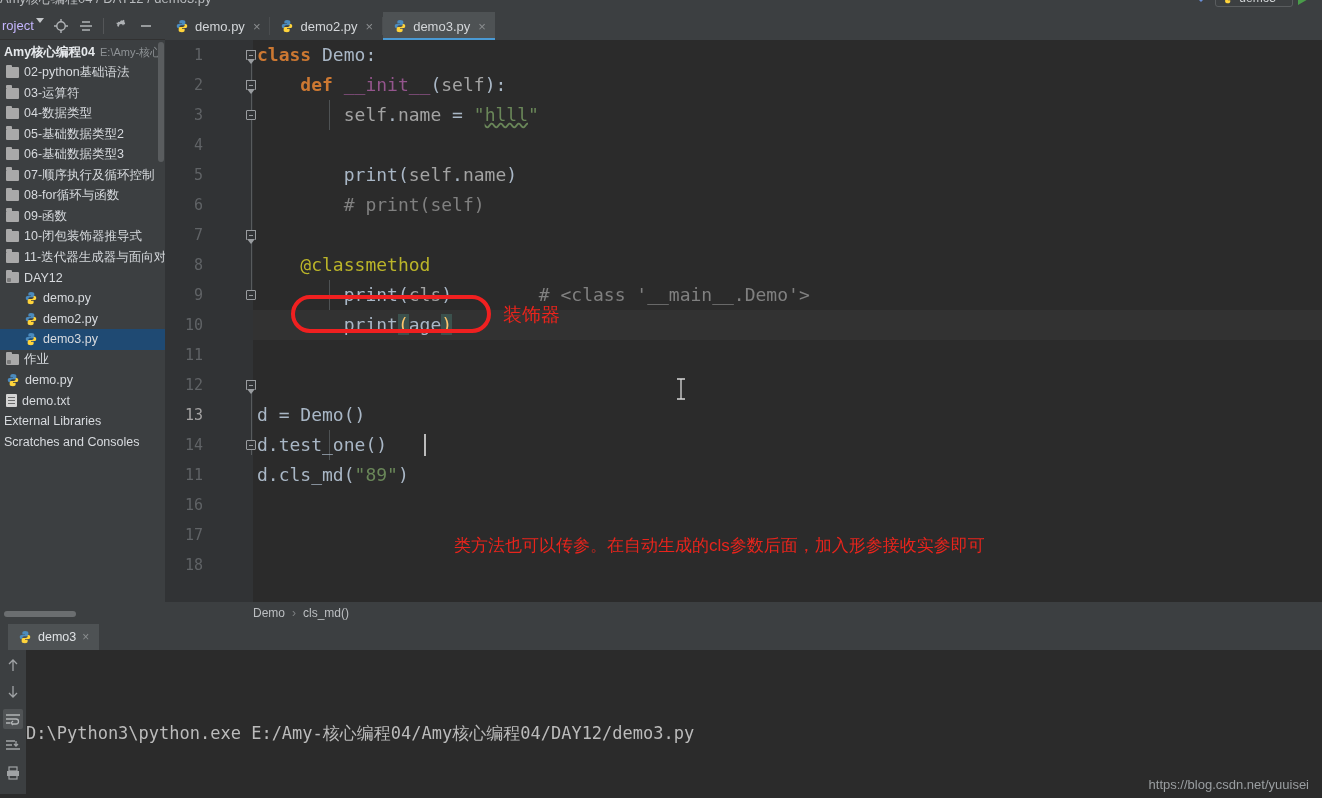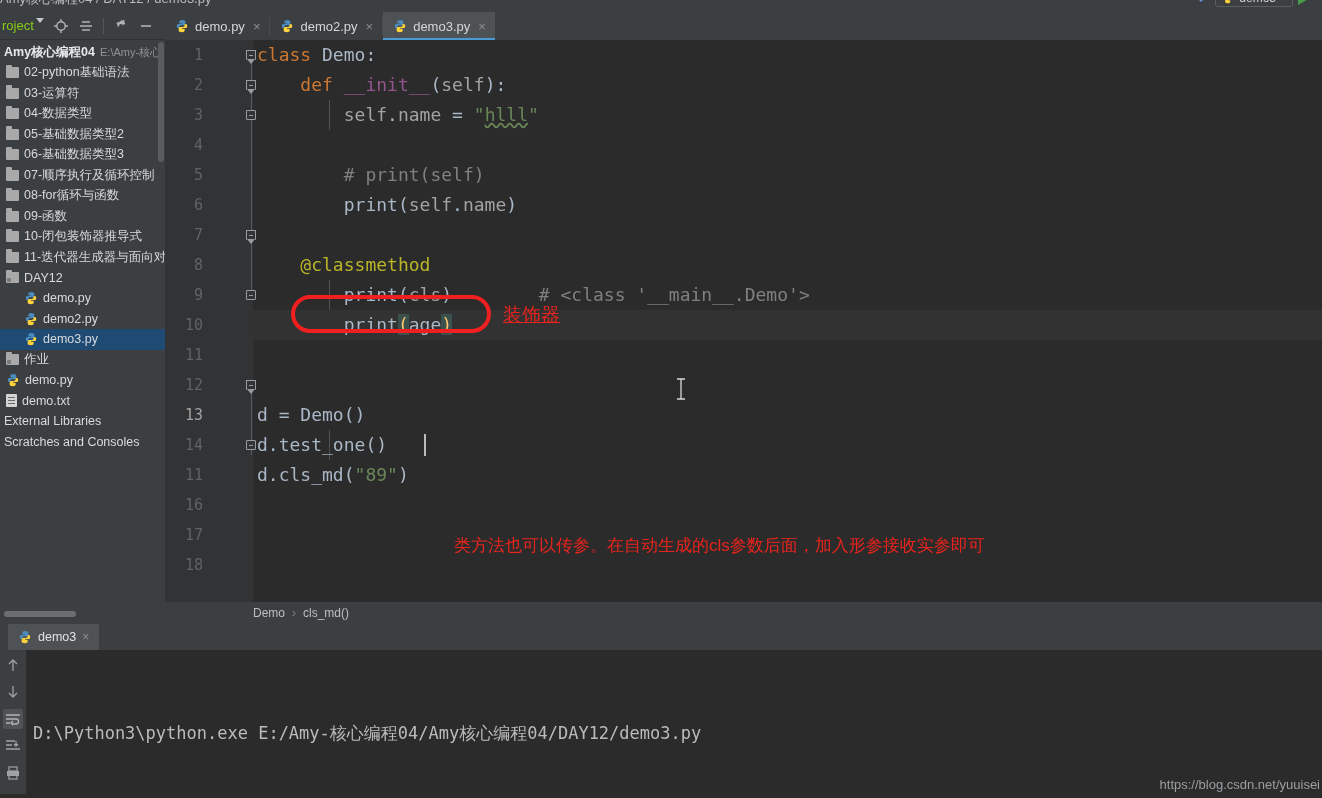--- a/index.html
+++ b/index.html
@@ -38,21 +38,21 @@
     border-bottom: 7px solid transparent; border-left: 12px solid #4a9c4a;
   }
 
   
   .projbar {
     position: absolute; left: 0; top: 12px; width: 165px; height: 28px;
     background: #3c3f41; display: flex; align-items: center; gap: 9px;
     padding-left: 2px; border-bottom: 1px solid #323232;
   }
   .projbar .plabel {
-    font-size: 13px; color: #84cc16; display: flex; align-items: flex-start; gap: 2px;
+    font-size: 13px; color: #c4b5fd; display: flex; align-items: flex-start; gap: 2px;
   }
   .caret-dn {
     width: 0; height: 0; border-left: 4px solid transparent;
     border-right: 4px solid transparent; border-top: 5px solid #c4c7ca;
     display: inline-block;
   }
   .tbicon { opacity: .85; display: flex; align-items: center; }
   .vsep { width: 1px; height: 16px; background: #545658; }
 
   
@@ -163,21 +163,21 @@
     font-family: "DejaVu Sans Mono", monospace; font-size: 18px;
   }
   .cline {
     height: 30px; line-height: 30px; white-space: pre; padding-left: 4px;
     position: relative;
   }
   .cline.current { background: #323232; }
   .indentguide {
     position: absolute; top: 0; width: 1px; height: 100%; background: #4e5254;
   }
-  .kw  { color: #cc7832; }
+  .kw  { color: #cc7832; font-weight: bold; }
   .fn  { color: #ffc66d; }
   .cls { color: #a9b7c6; }
   .self{ color: #94558d; }
   .selfi{ color: #a3a3a3; }
   .str { color: #6a8759; }
   .cmt { color: #808080; }
   .dec { color: #bbb529; margin-top: 26px; }
   .id  { color: #a9b7c6; }
   .param { color: #b3b3b3; }
   .hl-paren { color: #ffc66d; background: #3b514d; }
@@ -222,26 +222,26 @@
   .runtab .xclose { color: #8b8e90; font-size: 12px; }
   .runside {
     position: absolute; left: 0; top: 26px; width: 26px; height: 148px;
     background: #3c3f41; display: flex; flex-direction: column;
     align-items: center; padding-top: 5px; gap: 7px;
   }
   .rsicon { width: 20px; height: 20px; display:flex; align-items:center; justify-content:center; opacity:.8; }
   .rsicon.on { background: #55595b; border-radius: 2px; }
   .console {
     position: absolute; left: 26px; top: 26px; right: 0; height: 148px;
-    background: #2b2b2b; padding: 8px 0 0 7px;
+    background: #2b2b2b; padding: 8px 0 0 0;
     font-family: "DejaVu Sans Mono", monospace; font-size: 17px;
     color: #bbbbbb; line-height: 30px; white-space: pre;
   }
   .watermark {
-    position: absolute; right: 2px; bottom: 6px;
+    position: absolute; right: 13px; bottom: 6px;
     font-size: 13px; color: #9a9ea1; font-family: "Liberation Sans", sans-serif;
   }
   .statusstrip {
     position: absolute; left: 0; bottom: 0; width: 1322px; height: 4px;
     background: #2b2b2b;
   }
 </style>
 </head>
 <body>
 
@@ -469,41 +469,41 @@
 
     <div class="codearea">
       <div class="indentguide" style="left:76px; top:60px; height:30px;"></div>
       <div class="indentguide" style="left:76px; top:240px; height:30px;"></div>
       <div class="indentguide" style="left:76px; top:390px; height:30px;"></div>
 
       <div class="cline"><span class="kw">class</span> <span class="cls">Demo</span><span class="id">:</span></div>
       <div class="cline">    <span class="kw">def</span> <span class="self">__init__</span><span class="id">(</span><span class="selfi">self</span><span class="id">):</span></div>
       <div class="cline">        <span class="selfi">self</span><span class="id">.</span><span class="selfi">name</span> <span class="id">=</span> <span class="str">"<span class="typo">hlll</span>"</span></div>
       <div class="cline"> </div>
+      <div class="cline">        <span class="id">print(</span><span class="selfi">self</span><span class="id">.</span><span class="selfi">name</span><span class="id">)</span></div>
       <div class="cline">        <span class="cmt"># print(self)</span></div>
-      <div class="cline">        <span class="id">print(</span><span class="selfi">self</span><span class="id">.</span><span class="selfi">name</span><span class="id">)</span></div>
       <div class="cline"> </div>
       <div class="cline">    <span class="dec">@classmethod</span></div>
       <div class="cline">        <span class="id">print(</span><span class="selfi">cls</span><span class="id">)        </span><span class="cmt"># &lt;class '__main__.Demo'&gt;</span></div>
       <div class="cline current">        <span class="id">print</span><span class="hl-paren">(</span><span class="id">age</span><span class="hl-paren">)</span></div>
       <div class="cline"> </div>
       <div class="cline"> </div>
       <div class="cline"><span class="id">d = </span><span class="cls">Demo</span><span class="id">()</span></div>
       <div class="cline"><span class="id">d.</span><span class="id">test_one</span><span class="id">()</span></div>
       <div class="cline"><span class="id">d.</span><span class="id">cls_md</span><span class="id">(</span><span class="str">"89"</span><span class="id">)</span></div>
 
       <div class="caret-bar" style="left:171px; top:394px;"></div>
     </div>
 
     <svg style="position:absolute;left:511px;top:338px;" width="10" height="22">
       <path d="M1 1h8M5 1v20M1 21h8" stroke="#d8d8d8" stroke-width="1.3" fill="none"></path>
     </svg>
 
     <div class="redcircle" style="left:126px; top:255px; width:200px; height:38px;"></div>
-    <div class="redtext" style="left:338px; top:262px; font-size:19px;text-decoration:underline;">装饰器</div>
+    <div class="redtext" style="left:338px; top:262px; font-size:19px;">装饰器</div>
 
     <div class="redtext" style="left:289px; top:494px; font-size:17px;">类方法也可以传参。在自动生成的cls参数后面，加入形参接收实参即可</div>
   </div>
 
   <div class="crumbbar">
     <span>Demo</span>
     <span class="sep">›</span>
     <span>cls_md()</span>
   </div>
 

